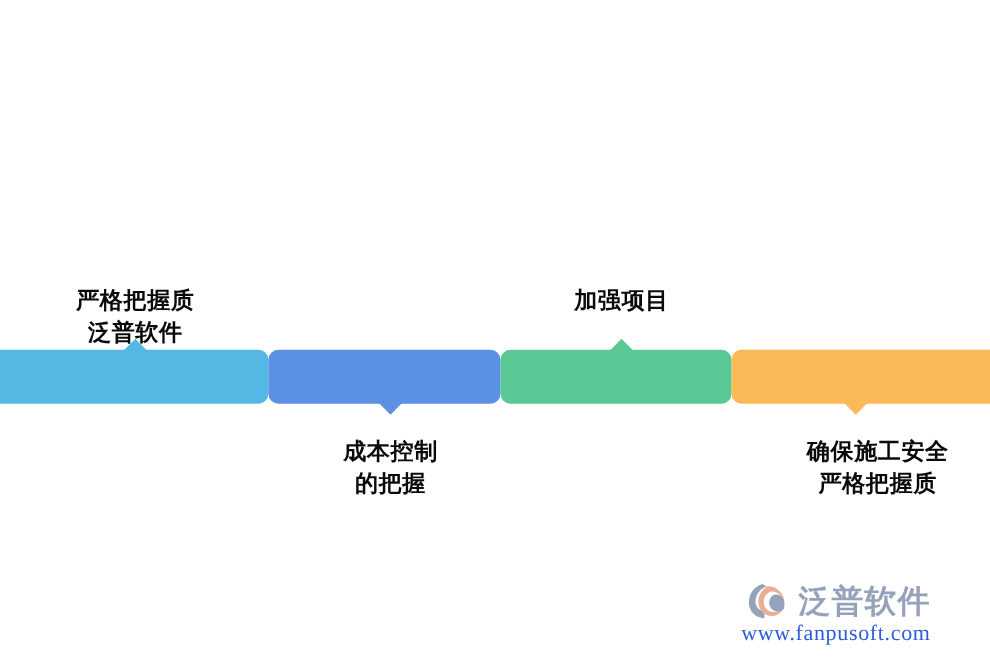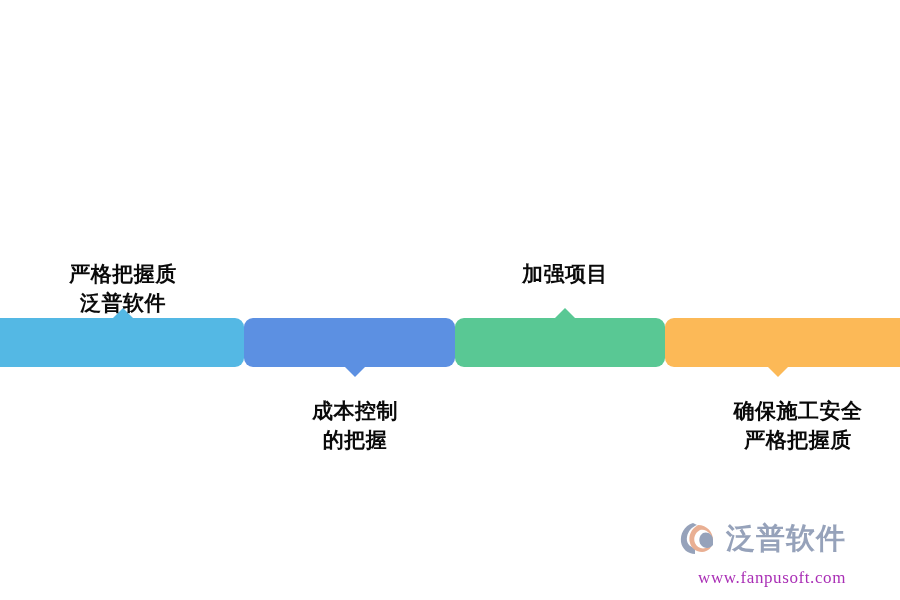--- a/index.html
+++ b/index.html
@@ -111,23 +111,23 @@
   }
   .wm-name {
     font-size: 29px;
     font-weight: bold;
     color: #8e9bb5;
     letter-spacing: 1px;
     line-height: 1;
     font-family: "DejaVu Sans", "Liberation Sans", sans-serif;
   }
   .wm-url {
-    margin-top: 13px;
-    font-size: 17px;
-    color: #a21caf;
+    margin-top: 2px;
+    font-size: 20px;
+    color: #1d4ed8;
     letter-spacing: 0.6px;
     font-family: "Liberation Serif", "DejaVu Serif", serif;
   }
 </style>
 </head>
 <body>
 
 <div id="canvas">
 
   <div class="bar" id="bar">

